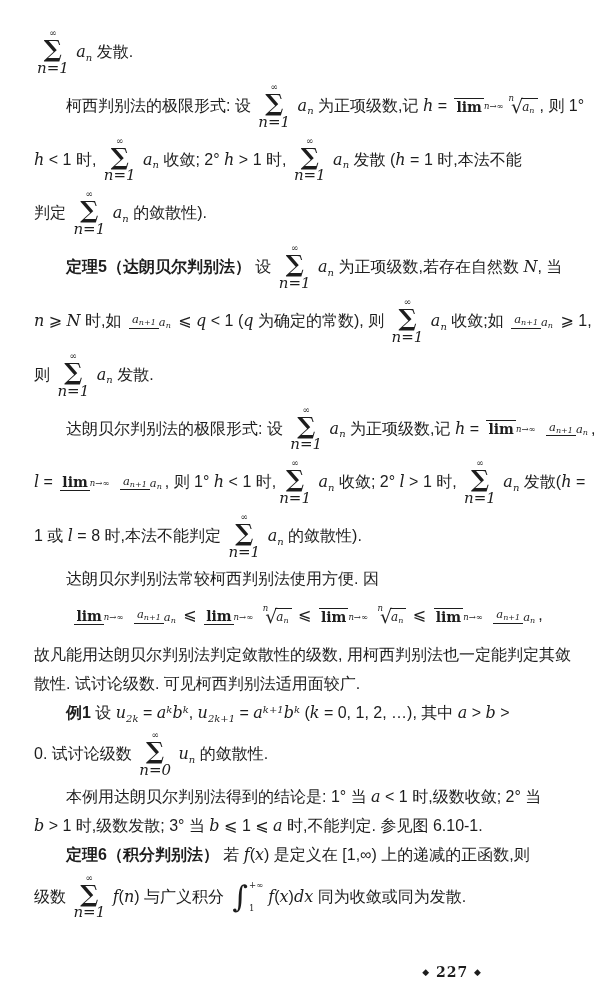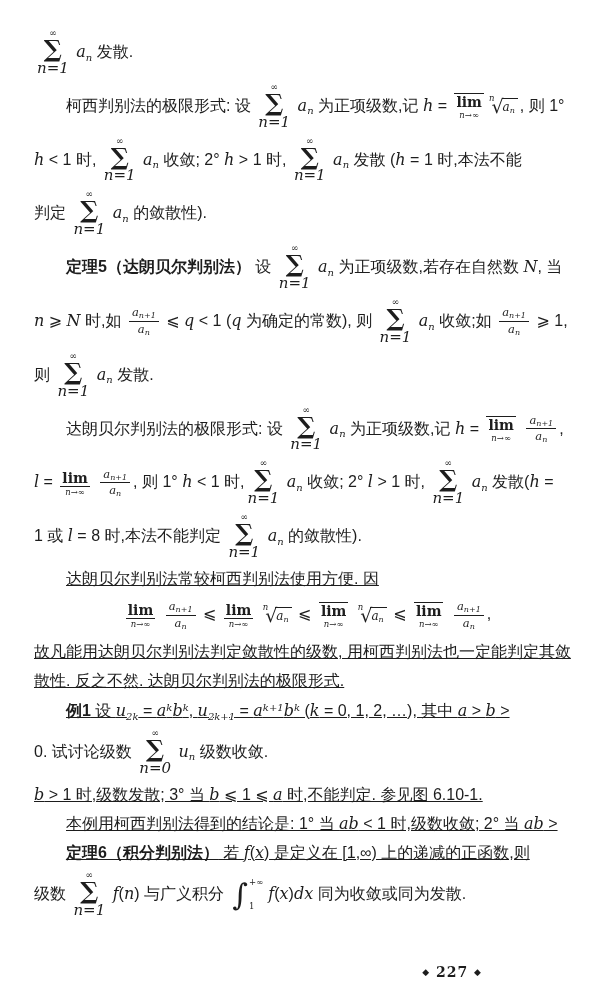--- a/index.html
+++ b/index.html
@@ -3,38 +3,38 @@
 <meta charset="utf-8">
 <style>
   html,body{margin:0;padding:0;background:#e8e8e8;}
   .page{
     width:608px;height:1008px;background:#ffffff;color:#1d1d1d;
     font-family:"Liberation Sans",sans-serif;
     position:relative;overflow:hidden;margin:0 auto;
   }
   .content{padding:22px 28px 0 34px;}
   .line{white-space:nowrap;}
-  .line.plain{font-size:16px;line-height:1.45;margin:6px 0;text-decoration:underline;}
+  .line.plain{font-size:16px;line-height:1.45;margin:6px 0;}
   .line.disp{font-size:16px;margin:7px 0;}
   .line.indent{padding-left:32px;}
   .line.center{text-align:center;padding-left:0;}
   .b{font-weight:bold;}
   .mv{font-family:"DejaVu Serif",serif;font-style:italic;}
   .msp{font-size:10px;font-family:"DejaVu Serif",serif;font-style:italic;position:relative;top:-5px;}
   .msb{font-size:10px;font-family:"DejaVu Serif",serif;font-style:italic;position:relative;top:4px;}
   .msum{display:inline-flex;flex-direction:column;align-items:center;vertical-align:middle;line-height:1;margin:0 3px;}
   .msum .top{font-size:9px;font-family:"DejaVu Serif",serif;}
   .msum .sig{font-size:24px;font-family:"DejaVu Serif",serif;line-height:.95;font-weight:bold;}
   .msum .bot{font-size:15px;font-family:"DejaVu Serif",serif;font-style:italic;}
-  .mlim{display:inline-flex;flex-direction:column;align-items:center;vertical-align:middle;line-height:1;margin:0 3px;font-family:"DejaVu Serif",serif;}
+  .mlim{display:inline-flex;flex-direction:row;align-items:center;vertical-align:middle;line-height:1;margin:0 3px;font-family:"DejaVu Serif",serif;}
   .mlim .w{font-size:14px;font-weight:bold;padding:1px 2px;}
   .mlim .w.over{border-top:1.5px solid currentColor;}
   .mlim .w.under{border-bottom:1.5px solid currentColor;}
   .mlim .lb{font-size:8.5px;font-style:italic;margin-top:1px;}
-  .mfrac{display:inline-flex;flex-direction:column;align-items:center;vertical-align:middle;line-height:1;margin:4px 3px;font-family:"DejaVu Serif",serif;}
+  .mfrac{display:inline-flex;flex-direction:row;align-items:center;vertical-align:middle;line-height:1;margin:12px 3px;font-family:"DejaVu Serif",serif;}
   .mfrac .fn{font-size:11.5px;padding:0 3px 2px;border-bottom:1px solid currentColor;}
   .mfrac .fd{font-size:11.5px;padding-top:2px;}
   .mfrac .mv{font-size:11.5px;}
   .mfrac .msb{font-size:8px;top:2px;}
   .mroot{display:inline-flex;align-items:flex-start;vertical-align:middle;line-height:1;margin:0 2px;font-family:"DejaVu Serif",serif;}
   .mroot .idx{font-size:8.5px;font-style:italic;position:relative;top:-3px;margin-right:-3px;}
   .mroot .sgn{font-size:19px;line-height:1;}
   .mroot .bd{border-top:1.2px solid currentColor;padding:2px 3px 0 1px;margin-left:-2px;margin-top:1px;font-size:12px;}
   .mroot .bd .mv{font-size:12px;}
   .mroot .bd .msb{font-size:8px;top:2px;}
@@ -154,29 +154,29 @@
           <span class="sgn">√</span>
           <span class="bd"><span class="mv">a</span><span class="msb">n</span></span>
         </span><span class="mt"> ⩽ </span><span class="mlim">
           <span class="w over">lim</span>
           <span class="lb">n→∞</span>
         </span><span class="mt"> </span><span class="mfrac">
           <span class="fn"><span class="mv">a</span><span class="msb">n+1</span></span>
           <span class="fd"><span class="mv">a</span><span class="msb">n</span></span>
         </span><span class="mt">,</span></div>
       <div class="line plain"><span class="mt">故凡能用达朗贝尔判别法判定敛散性的级数, 用柯西判别法也一定能判定其敛</span></div>
-      <div class="line plain"><span class="mt">散性. 反之不然. 达朗贝尔判别法的极限形式.</span></div>
+      <div class="line plain"><span class="mt">散性. 试讨论级数. 可见柯西判别法适用面较广.</span></div>
       <div class="line plain indent"><span class="b">例1</span><span class="mt"> 设 </span><span class="mv">u</span><span class="msb">2k</span><span class="mt"> = </span><span class="mv">a</span><span class="msp">k</span><span class="mv">b</span><span class="msp">k</span><span class="mt">, </span><span class="mv">u</span><span class="msb">2k+1</span><span class="mt"> = </span><span class="mv">a</span><span class="msp">k+1</span><span class="mv">b</span><span class="msp">k</span><span class="mt"> (</span><span class="mv">k</span><span class="mt"> = 0, 1, 2, …), 其中 </span><span class="mv">a</span><span class="mt"> &gt; </span><span class="mv">b</span><span class="mt"> &gt;</span></div>
       <div class="line disp"><span class="mt">0. 试讨论级数 </span><span class="msum">
           <span class="top">∞</span>
           <span class="sig">∑</span>
           <span class="bot">n=0</span>
-        </span><span class="mt"> </span><span class="mv">u</span><span class="msb">n</span><span class="mt"> 级数收敛.</span></div>
+        </span><span class="mt"> </span><span class="mv">u</span><span class="msb">n</span><span class="mt"> 的敛散性.</span></div>
+      <div class="line plain indent"><span class="mt">本例用达朗贝尔判别法得到的结论是: 1° 当 </span><span class="mv">a</span><span class="mt"> &lt; 1 时,级数收敛; 2° 当</span></div>
       <div class="line plain"><span class="mv">b</span><span class="mt"> &gt; 1 时,级数发散; 3° 当 </span><span class="mv">b</span><span class="mt"> ⩽ 1 ⩽ </span><span class="mv">a</span><span class="mt"> 时,不能判定. 参见图 6.10-1.</span></div>
-      <div class="line plain indent"><span class="mt">本例用柯西判别法得到的结论是: 1° 当 </span><span class="mv">ab</span><span class="mt"> &lt; 1 时,级数收敛; 2° 当 </span><span class="mv">ab</span><span class="mt"> &gt;</span></div>
       <div class="line plain indent"><span class="b">定理6（积分判别法）</span><span class="mt"> 若 </span><span class="mv">f</span><span class="mt">(</span><span class="mv">x</span><span class="mt">) 是定义在 [1,∞) 上的递减的正函数,则</span></div>
       <div class="line disp"><span class="mt">级数 </span><span class="msum">
           <span class="top">∞</span>
           <span class="sig">∑</span>
           <span class="bot">n=1</span>
         </span><span class="mt"> </span><span class="mv">f</span><span class="mt">(</span><span class="mv">n</span><span class="mt">) 与广义积分 </span><span class="mint">
           <span class="sgn">∫</span>
           <span class="lims">
             <span class="lt">+∞</span>
             <span class="lb2">1</span>

